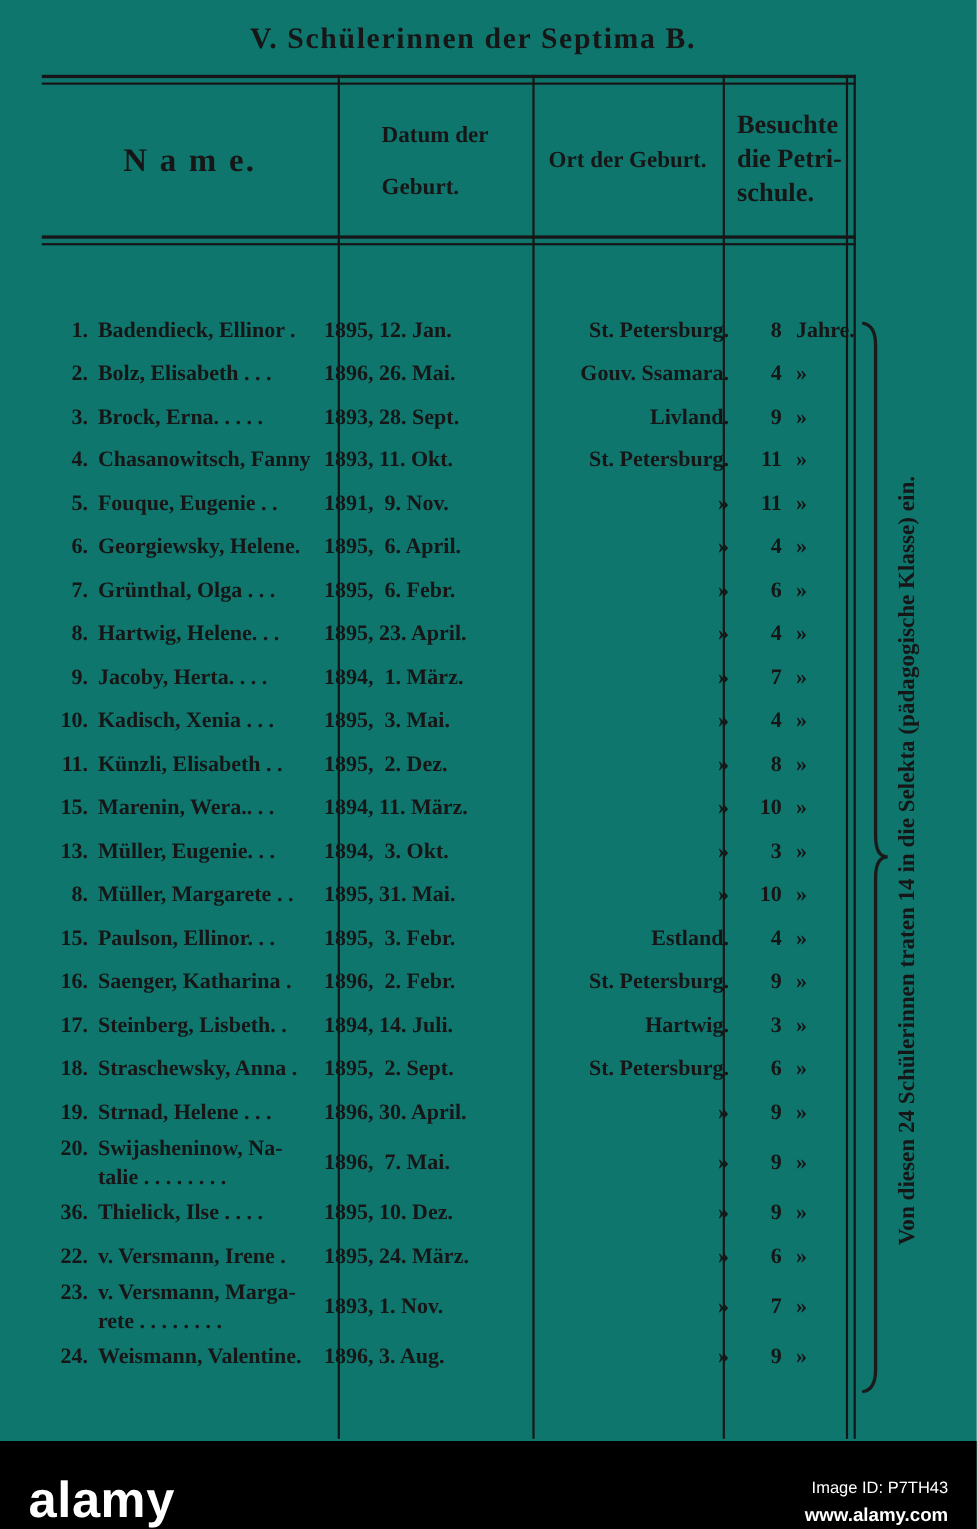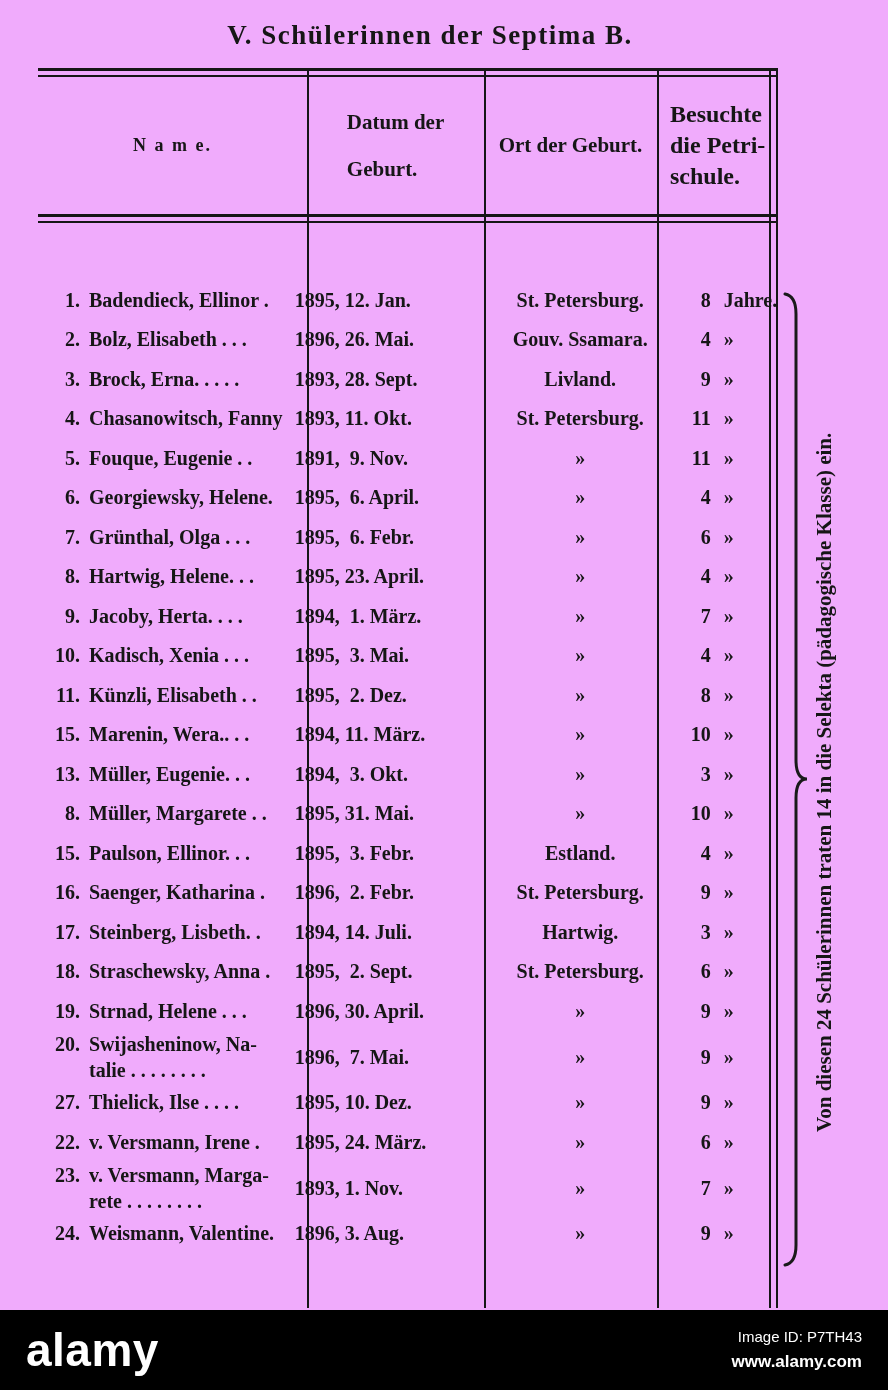--- a/index.html
+++ b/index.html
@@ -1,57 +1,57 @@
 <!DOCTYPE html>
 <html><head>
 <meta charset="utf-8">
 <style>
   html,body{margin:0;padding:0}
   body{
     width:888px;height:1390px;position:relative;overflow:hidden;
     background:#fdfdfb;color:#161616;
     font-family:"Liberation Serif","DejaVu Serif",serif;
   }
-  .page{position:absolute;inset:0;background:#f0abfc}
+  .page{position:absolute;inset:0;background:#0f766e}
   .title{
     position:absolute;top:20px;left:0;width:860px;text-align:center;
     font-size:27px;font-weight:bold;letter-spacing:1.5px;
   }
   .table{position:absolute;left:38px;top:68px;width:740px;height:1240px}
   .double-rule{
     position:absolute;left:0;width:740px;height:4px;box-sizing:content-box;
     border-top:3px solid #161616;border-bottom:2px solid #161616;
   }
   .thead{position:absolute;top:9px;left:0;height:137px;display:flex;font-weight:bold;font-size:21px}
   .th{display:flex;align-items:center;justify-content:center;white-space:pre-line;box-sizing:border-box}
-  .th-name{width:269px;letter-spacing:2px;font-size:18px}
+  .th-name{width:269px;letter-spacing:2px;font-size:30px}
   .th-datum{width:177px;line-height:2.2}
   .th-ort{width:173px}
   .th-besuchte{width:121px;justify-content:flex-start;text-align:left;padding-left:13px;line-height:1.3;font-size:24px}
   .tbody{position:absolute;top:212px;left:0;width:740px;display:flex;flex-direction:column;font-size:20px;font-weight:bold}
   .tr{display:flex;min-height:39.5px;align-items:center}
   .td{box-sizing:border-box;line-height:1.3}
   .td-name{width:269px;display:flex;padding-left:4px}
   .num{flex:none;width:38px;text-align:right;padding-right:9px}
   .nm{flex:1;white-space:pre-line;padding-right:2px}
   .td-datum{width:213px;white-space:pre}
-  .td-ort{width:173px;text-align:center}
+  .td-ort{width:173px;text-align:right}
   .td-besuchte{width:121px;display:flex}
   .yv{flex:none;width:48px;text-align:right}
   .yu{margin-left:13px}
   .vline{position:absolute;top:0;bottom:0;width:2px;background:#161616}
   .brace{position:absolute;left:780px;top:292px;width:28px;height:975px}
   .side-note{
     position:absolute;left:812px;top:288px;height:988px;
     writing-mode:vertical-rl;transform:rotate(180deg);transform-origin:center;
     font-size:21px;font-weight:bold;text-align:center;white-space:nowrap;
   }
   .watermark{
     position:absolute;left:0;bottom:0;width:888px;height:80px;background:#000;color:#fff;
-    display:flex;align-items:center;justify-content:space-between;
+    display:flex;align-items:flex-end;justify-content:space-between;
     padding:0 26px;box-sizing:border-box;
     font-family:"Liberation Sans","DejaVu Sans",sans-serif;
   }
   .wm-logo{font-size:46px;font-weight:bold;letter-spacing:.5px}
   .wm-right{text-align:right;font-size:15px;line-height:1.5}
   .wm-url{font-weight:bold;font-size:17px}
 </style>
 </head>
 <body>
 
@@ -331,21 +331,21 @@
     <div class="td td-datum">1896,  7. Mai.</div>
     <div class="td td-ort">»</div>
     <div class="td td-besuchte">
       <span class="yv">9</span>
       <span class="yu">»</span>
     </div>
   </div>
 
   <div class="tr">
     <div class="td td-name">
-      <span class="num">27.</span>
+      <span class="num">36.</span>
       <span class="nm">Thielick, Ilse . . . .</span>
     </div>
     <div class="td td-datum">1895, 10. Dez.</div>
     <div class="td td-ort">»</div>
     <div class="td td-besuchte">
       <span class="yv">9</span>
       <span class="yu">»</span>
     </div>
   </div>
 

